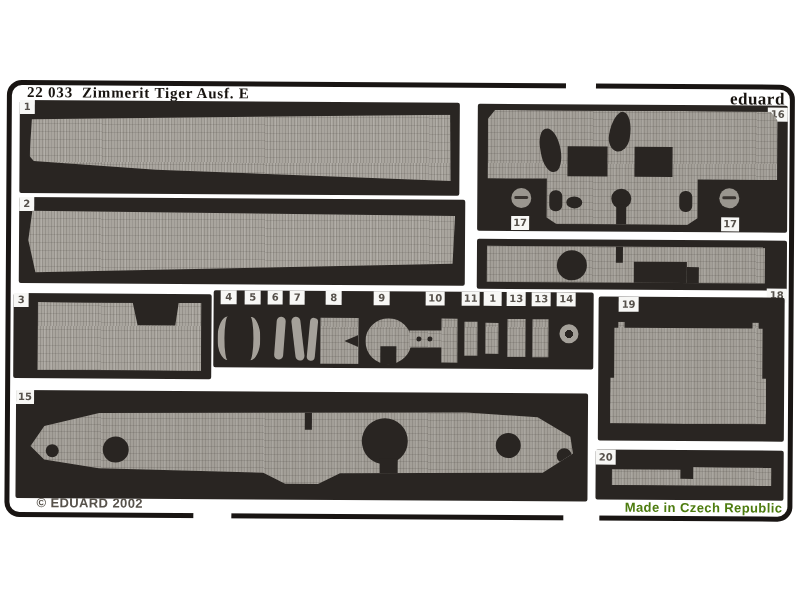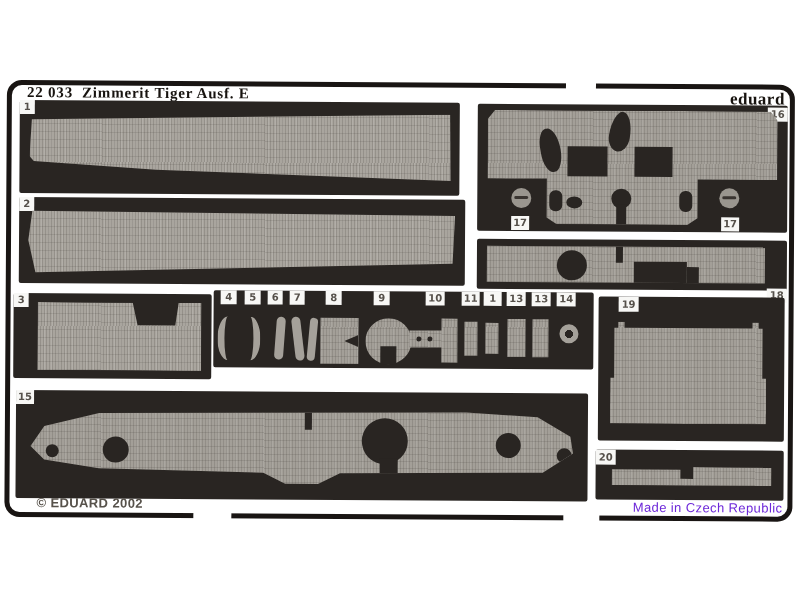--- a/index.html
+++ b/index.html
@@ -164,16 +164,16 @@
          clip-path:polygon(2.5% 6%, 5% 6%, 5% 0, 9% 0, 9% 6%, 91% 6%, 91% 0, 95% 0, 95% 6%, 97.5% 6%, 97.5% 55%, 100% 55%, 100% 100%, 0 100%, 0 55%, 2.5% 55%);"></div>
   </div>
 
   <div class="blk" style="left:598px;top:446px;width:188px;height:50px;">
     <div class="tab" style="left:0;top:0;width:20px;height:15px;line-height:15px;">20</div>
     <div class="part zim2" style="left:16px;top:17px;width:160px;height:19px;
          clip-path:polygon(0 14%, 43% 14%, 43% 62%, 51% 62%, 51% 0, 100% 0, 100% 97%, 0 97%);"></div>
   </div>
 
   <div class="footxt" style="left:39px;top:495px;">© EDUARD 2002</div>
-  <div class="footxt" style="left:625px;top:496px;width:160px;text-align:right;font-weight:normal;color:#6d28d9;">Made in Czech Republic</div>
+  <div class="footxt" style="left:625px;top:496px;width:160px;text-align:right;font-weight:bold;color:#4d7c0f;">Made in Czech Republic</div>
 
  </div>
 </div>
 
 </body></html>

